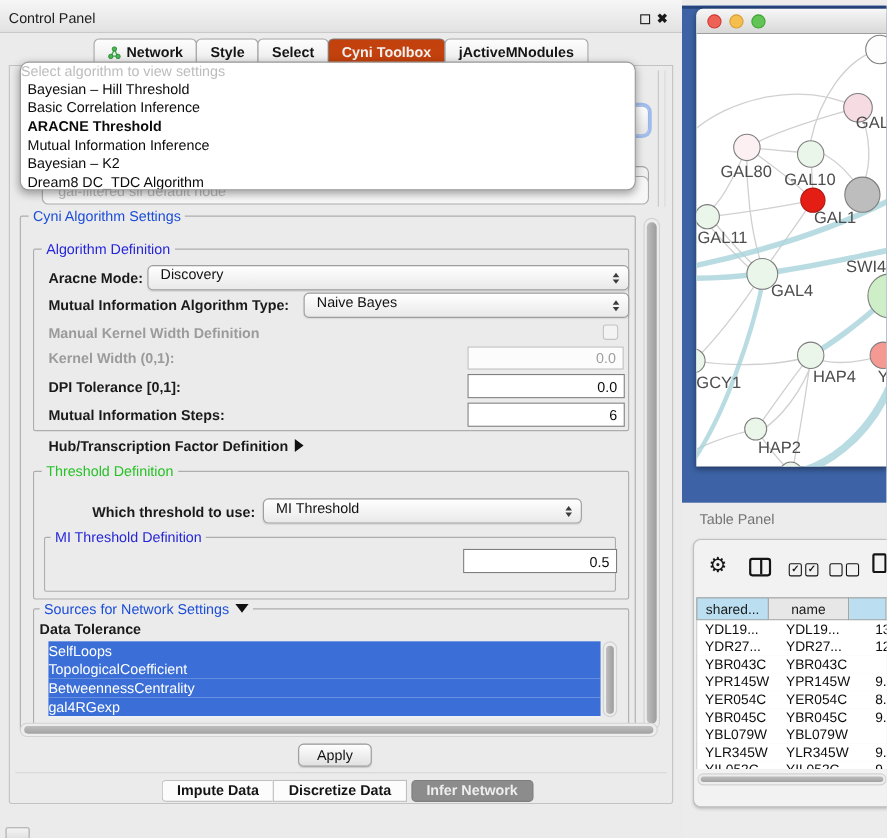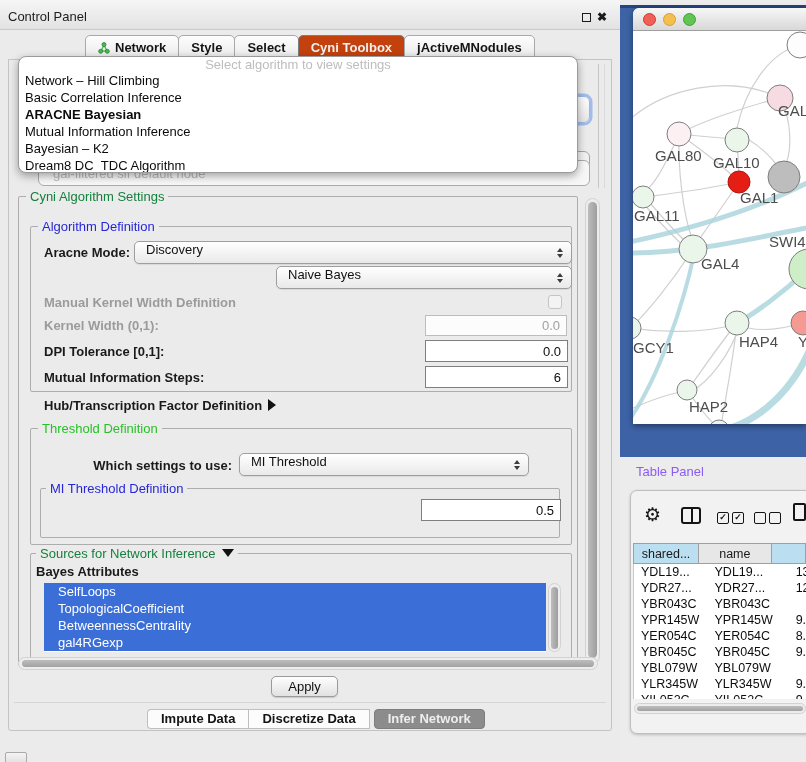--- a/index.html
+++ b/index.html
@@ -15,69 +15,69 @@
   .close-ic{font-size:12px;font-weight:bold;color:#1a1a1a;line-height:12px}
   .tabstrip{display:flex;align-items:flex-end;height:24px}
   .tab{border:1px solid #a9a9a9;margin-left:-1px;background:linear-gradient(#fdfdfd,#eaeaea);
        padding:0 12px;font-size:13px;font-weight:bold;color:#141414;line-height:21px;height:23px;
        border-radius:5px 5px 0 0;display:flex;align-items:center;gap:5px}
   .tab.sel{background:#c2410c;color:#f1f1f1;border-color:#7d7d7d}
   .content-box{left:8px;top:59px;width:604px;height:672px;border:1px solid #c3c3c3;
                background:#ebebeb;border-radius:0 0 3px 3px}
   
   .group{border:1px solid #adadad;border-radius:2px;background:transparent}
-  .gtitle{position:absolute;font-size:13px;background:#ebebeb;padding:0 4px;color:#15803d;white-space:nowrap}
+  .gtitle{position:absolute;font-size:13px;background:#ebebeb;padding:0 4px;color:#1d4ed8;white-space:nowrap}
   .gtitle.blue{color:#2626d8}.gtitle.green{color:#28c128}
   .lbl{font-size:13px;font-weight:bold;color:#1a1a1a;white-space:nowrap}
   .lbl.dis{color:#9b9b9b}
   .combo{border:1px solid #9e9e9e;border-radius:5px;background:linear-gradient(#ffffff,#e9e9e9);
          font-size:13px;color:#111;display:flex;padding:0 22px 0 11px;
          box-shadow:0 1px 1px rgba(0,0,0,.08)}
   .stepper{position:absolute;right:8px;top:50%;transform:translateY(-50%);
            display:flex;flex-direction:column;gap:2px}
   .tri-u{width:0;height:0;border-left:3.5px solid transparent;border-right:3.5px solid transparent;
          border-bottom:4.5px solid #3c3c3c}
   .tri-d{width:0;height:0;border-left:3.5px solid transparent;border-right:3.5px solid transparent;
          border-top:4.5px solid #3c3c3c}
   .tfield{border:1px solid #7f7f7f;background:#fff;font-size:13px;color:#0c0c0c;
           text-align:right;padding:0 6px;line-height:20px}
   .tfield.dis{border-color:#bdbdbd;color:#9f9f9f;background:#fcfcfc}
   .chkbox{width:14px;height:14px;border:1px solid #c4c4c4;border-radius:3px;background:#f3f3f3}
   .tri-right{display:inline-block;width:0;height:0;border-top:6px solid transparent;
              border-bottom:6px solid transparent;border-left:8px solid #111;margin-left:6px;vertical-align:-1px}
   .tri-down{display:inline-block;width:0;height:0;border-left:6px solid transparent;
             border-right:6px solid transparent;border-top:8px solid #111;margin-left:6px;vertical-align:1px}
-  .attr-item{background:#3b6fd7;color:#fff;font-size:13px;height:17px;line-height:17px;padding-left:14px}
+  .attr-item{background:#3b6fd7;color:#fff;font-size:13px;height:17px;line-height:17px;padding-left:0}
   .vtrack{background:#ededed;border:1px solid #d2d2d2;border-radius:8px}
   .vthumb{position:absolute;left:2px;right:2px;background:linear-gradient(90deg,#bdbdbd,#9d9d9d);border-radius:6px}
   .htrack{background:#ededed;border:1px solid #d2d2d2;border-radius:7px}
   .hthumb{position:absolute;top:2px;bottom:2px;background:linear-gradient(#bdbdbd,#a2a2a2);border-radius:6px}
   .btn{border:1px solid #9a9a9a;border-radius:5px;background:linear-gradient(#fefefe,#e1e1e1);
        font-size:13px;color:#111;text-align:center;line-height:19px;box-shadow:0 1px 1px rgba(0,0,0,.15)}
   .seg{border:1px solid #bfbfbf;background:#fcfcfc;font-size:13px;font-weight:bold;color:#141414;
        line-height:18px;padding:0 13px}
   .seg.sel{background:#8c8c8c;color:#eeeeee;border-color:#7d7d7d;border-radius:4px}
   
   .popup{left:18px;top:56px;width:560px;height:117px;background:#fff;border:1px solid #9a9a9a;
          border-radius:8px;box-shadow:0 3px 8px rgba(0,0,0,.35);z-index:60;overflow:hidden}
-  .popup-prompt{height:15px;line-height:15px;text-align:center;color:#bdbdbd;font-size:13px}
+  .popup-prompt{height:15px;line-height:15px;text-align:left;color:#bdbdbd;font-size:13px}
   .popup-item{height:17px;line-height:17px;padding-left:6px;font-size:13px;color:#0b0b0b;white-space:nowrap}
   .popup-item.bold{font-weight:bold}
   .ghost-combo{left:38px;top:160px;width:552px;height:26px;border:1px solid #ababab;border-radius:6px;
                background:#f7f7f7;color:#b9b9b9;font-size:13px;line-height:25px;padding-left:14px;z-index:2}
   .frag{z-index:1}
   
   .desktop{left:620px;top:5px;width:186px;height:452px;background:#3d63a6;
            box-shadow:inset 0 3px 0 #26457e}
   .netwin{left:633px;top:8px;width:173px;height:416px;background:#fff;border-radius:6px 0 0 0;
           box-shadow:0 2px 6px rgba(0,0,0,.45);overflow:hidden}
   .wtitle{height:22px;background:linear-gradient(#f7f7f7,#d8d8d8);border-bottom:1px solid #9f9f9f;
           display:flex;align-items:center;gap:7px;padding-left:10px;border-radius:6px 0 0 0}
   .light{width:13px;height:13px;border-radius:50%;box-sizing:border-box}
-  .tbl-label{font-size:13px;color:#8b5cf6}
+  .tbl-label{font-size:13px;color:#737373}
   .tpanel{left:630px;top:490px;width:180px;height:244px;background:#f2f2f2;border:1px solid #bfbfbf;
           border-radius:7px 0 0 7px;box-shadow:0 1px 3px rgba(0,0,0,.2)}
   .gear{font-size:19px;color:#161616;line-height:20px}
   .split-ic{width:20px;height:17px;border:2px solid #141414;border-radius:3px;position:relative}
   .split-ic::after{content:"";position:absolute;left:50%;top:0;bottom:0;border-left:2px solid #141414}
   .mini-chk{width:10px;height:10px;border:1.5px solid #141414;border-radius:2px;font-size:9px;
             line-height:9px;text-align:center;font-weight:bold;color:#141414}
   .file-ic{width:13px;height:18px;border:2px solid #141414;border-radius:2px}
   .thead-cell{font-size:12.5px;color:#1a1a1a;text-align:center;line-height:20px;height:21px;
               border-right:1px solid #9f9f9f;border-top:1px solid #9f9f9f;border-bottom:1px solid #9f9f9f;box-sizing:border-box}
@@ -145,20 +145,21 @@
 
   <span class="abs lbl" style="left:44px;top:245px">Aracne Mode:</span>
   <div class="abs combo" style="left:134px;top:241px;width:438px;height:23px">
     <span>Discovery</span>
     <span class="stepper">
         <span class="tri-u"></span>
         <span class="tri-d"></span>
       </span>
   </div>
 
+  <span class="abs lbl" style="left:44px;top:270px">Mutual Information Algorithm Type:</span>
   <div class="abs combo" style="left:276px;top:266px;width:296px;height:23px">
     <span>Naive Bayes</span>
     <span class="stepper">
         <span class="tri-u"></span>
         <span class="tri-d"></span>
       </span>
   </div>
 
   <span class="abs lbl dis" style="left:44px;top:295px">Manual Kernel Width Definition</span>
   <div class="abs chkbox" style="left:548px;top:295px"></div>
@@ -172,38 +173,38 @@
   <span class="abs lbl" style="left:44px;top:370px">Mutual Information Steps:</span>
   <div class="abs tfield" style="left:425px;top:366px;width:143px;height:22px;line-height:21px">6</div>
 
   <span class="abs lbl" style="left:44px;top:398px">
     <span>Hub/Transcription Factor Definition</span><span class="tri-right"></span>
   </span>
 
   <div class="abs group" style="left:30px;top:428px;width:542px;height:117px"></div>
   <span class="abs gtitle green" style="left:38px;top:421px">Threshold Definition</span>
 
-  <span class="abs lbl" style="left:80px;top:458px;width:152px;text-align:right">Which settings to use:</span>
+  <span class="abs lbl" style="left:80px;top:458px;width:152px;text-align:right">Which threshold to use:</span>
   <div class="abs combo" style="left:239px;top:453px;width:290px;height:23px">
     <span>MI Threshold</span>
     <span class="stepper">
         <span class="tri-u"></span>
         <span class="tri-d"></span>
       </span>
   </div>
 
   <div class="abs group" style="left:40px;top:488px;width:520px;height:50px"></div>
   <span class="abs gtitle blue" style="left:46px;top:481px">MI Threshold Definition</span>
   <div class="abs tfield" style="left:421px;top:499px;width:140px;height:22px;line-height:21px">0.5</div>
 
   <div class="abs group" style="left:30px;top:553px;width:542px;height:108px"></div>
   <span class="abs gtitle" style="left:36px;top:546px">
-    <span>Sources for Network Inference</span><span class="tri-down"></span>
+    <span>Sources for Network Settings</span><span class="tri-down"></span>
   </span>
-  <span class="abs lbl" style="left:36px;top:564px">Bayes Attributes</span>
+  <span class="abs lbl" style="left:36px;top:564px">Data Tolerance</span>
 
   <div class="abs" style="left:44px;top:583px;width:502px;height:69px;background:#fff">
     <div class="attr-item">SelfLoops</div>
     <div class="attr-item">TopologicalCoefficient</div>
     <div class="attr-item">BetweennessCentrality</div>
     <div class="attr-item">gal4RGexp</div>
   </div>
   <div class="abs vtrack" style="left:548px;top:583px;width:13px;height:69px">
     <div class="vthumb" style="top:3px;height:62px"></div>
   </div>
@@ -219,23 +220,23 @@
   <div class="abs" style="left:147px;top:709px;display:flex">
     <div class="seg" style="border-radius:4px 0 0 4px;border-right:none">Impute Data</div>
     <div class="seg">Discretize Data</div>
     <div class="seg sel" style="margin-left:4px">Infer Network</div>
   </div>
 
   <div class="abs" style="left:5px;top:752px;width:22px;height:14px;border:1px solid #a9a9a9;border-radius:2px;background:linear-gradient(#f4f4f4,#dcdcdc)"></div>
 
   <div class="abs popup">
     <div class="popup-prompt">Select algorithm to view settings</div>
-    <div class="popup-item">Network – Hill Climbing</div>
+    <div class="popup-item">Bayesian – Hill Threshold</div>
     <div class="popup-item">Basic Correlation Inference</div>
-    <div class="popup-item bold">ARACNE Bayesian</div>
+    <div class="popup-item bold">ARACNE Threshold</div>
     <div class="popup-item">Mutual Information Inference</div>
     <div class="popup-item">Bayesian – K2</div>
     <div class="popup-item">Dream8 DC_TDC Algorithm</div>
   </div>
 </div>
 
 <div class="abs desktop"></div>
 
 <div class="abs netwin">
   <div class="wtitle">

